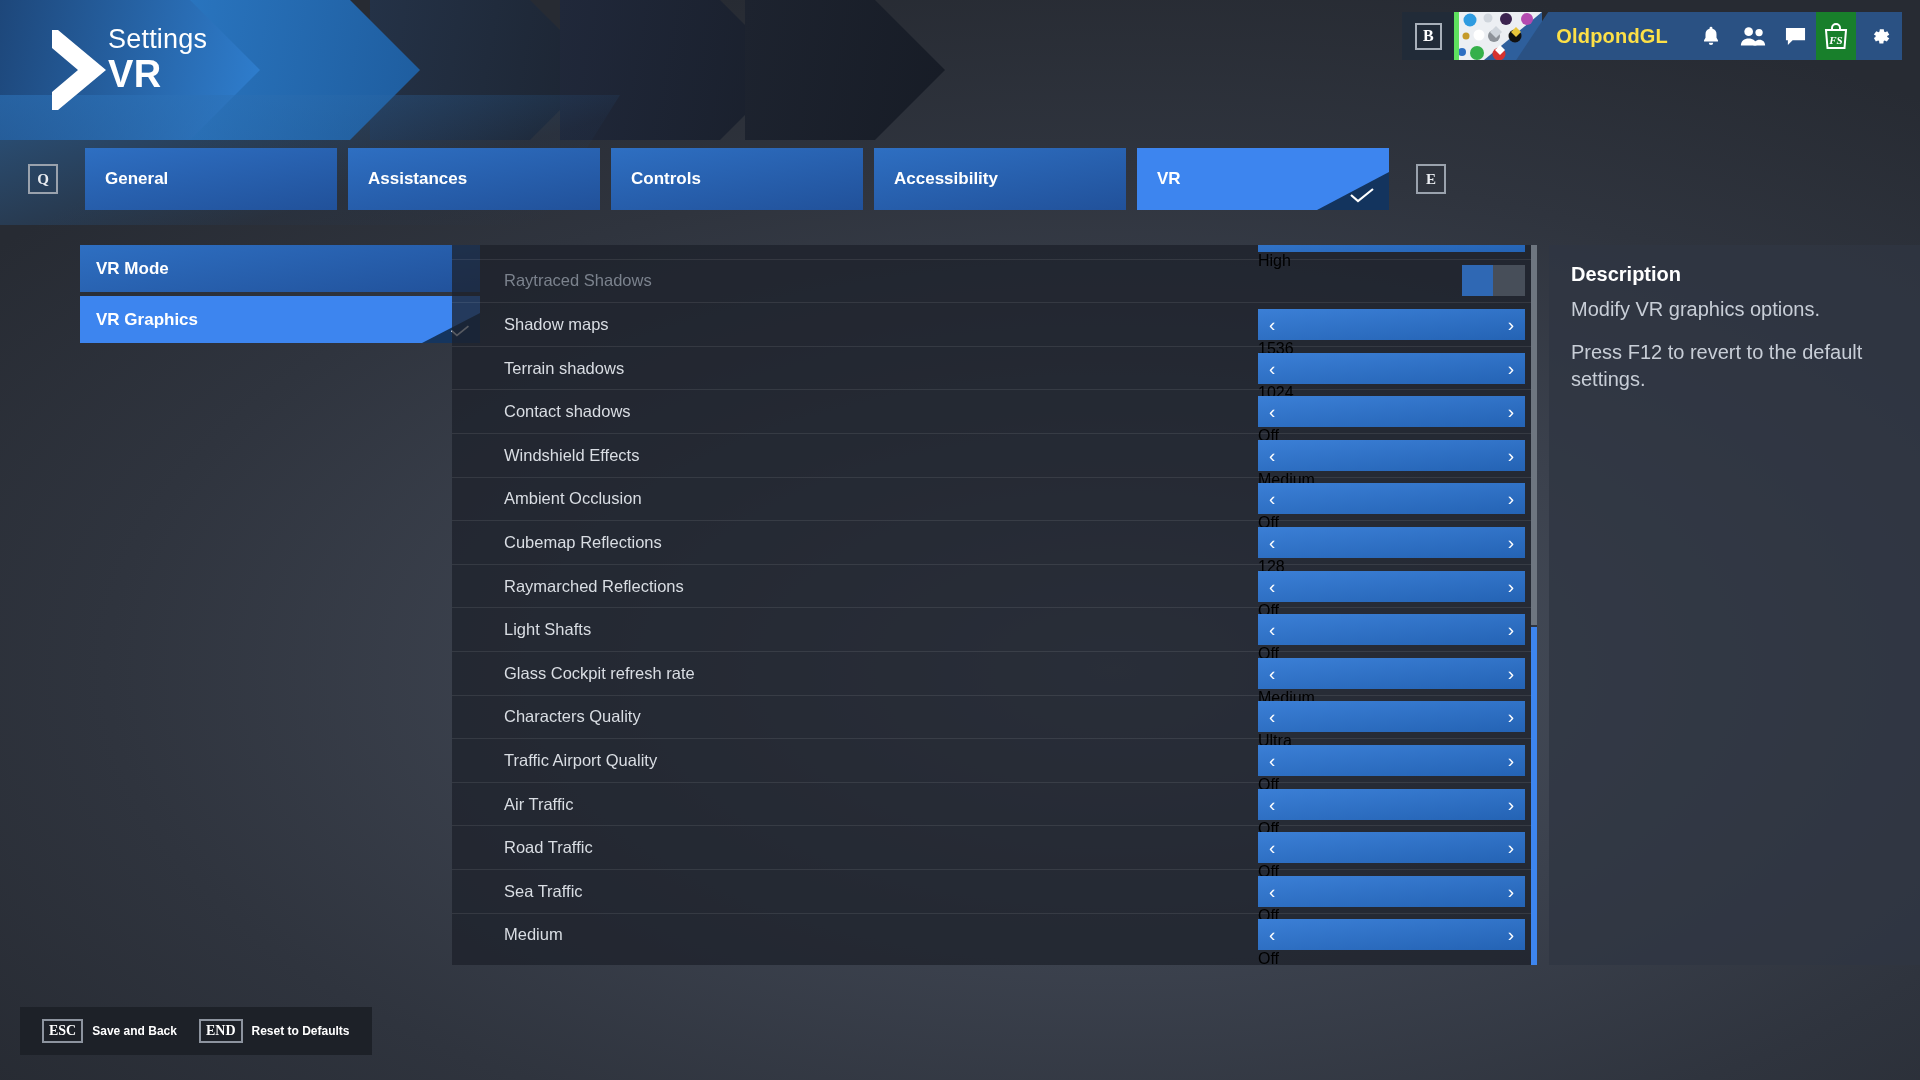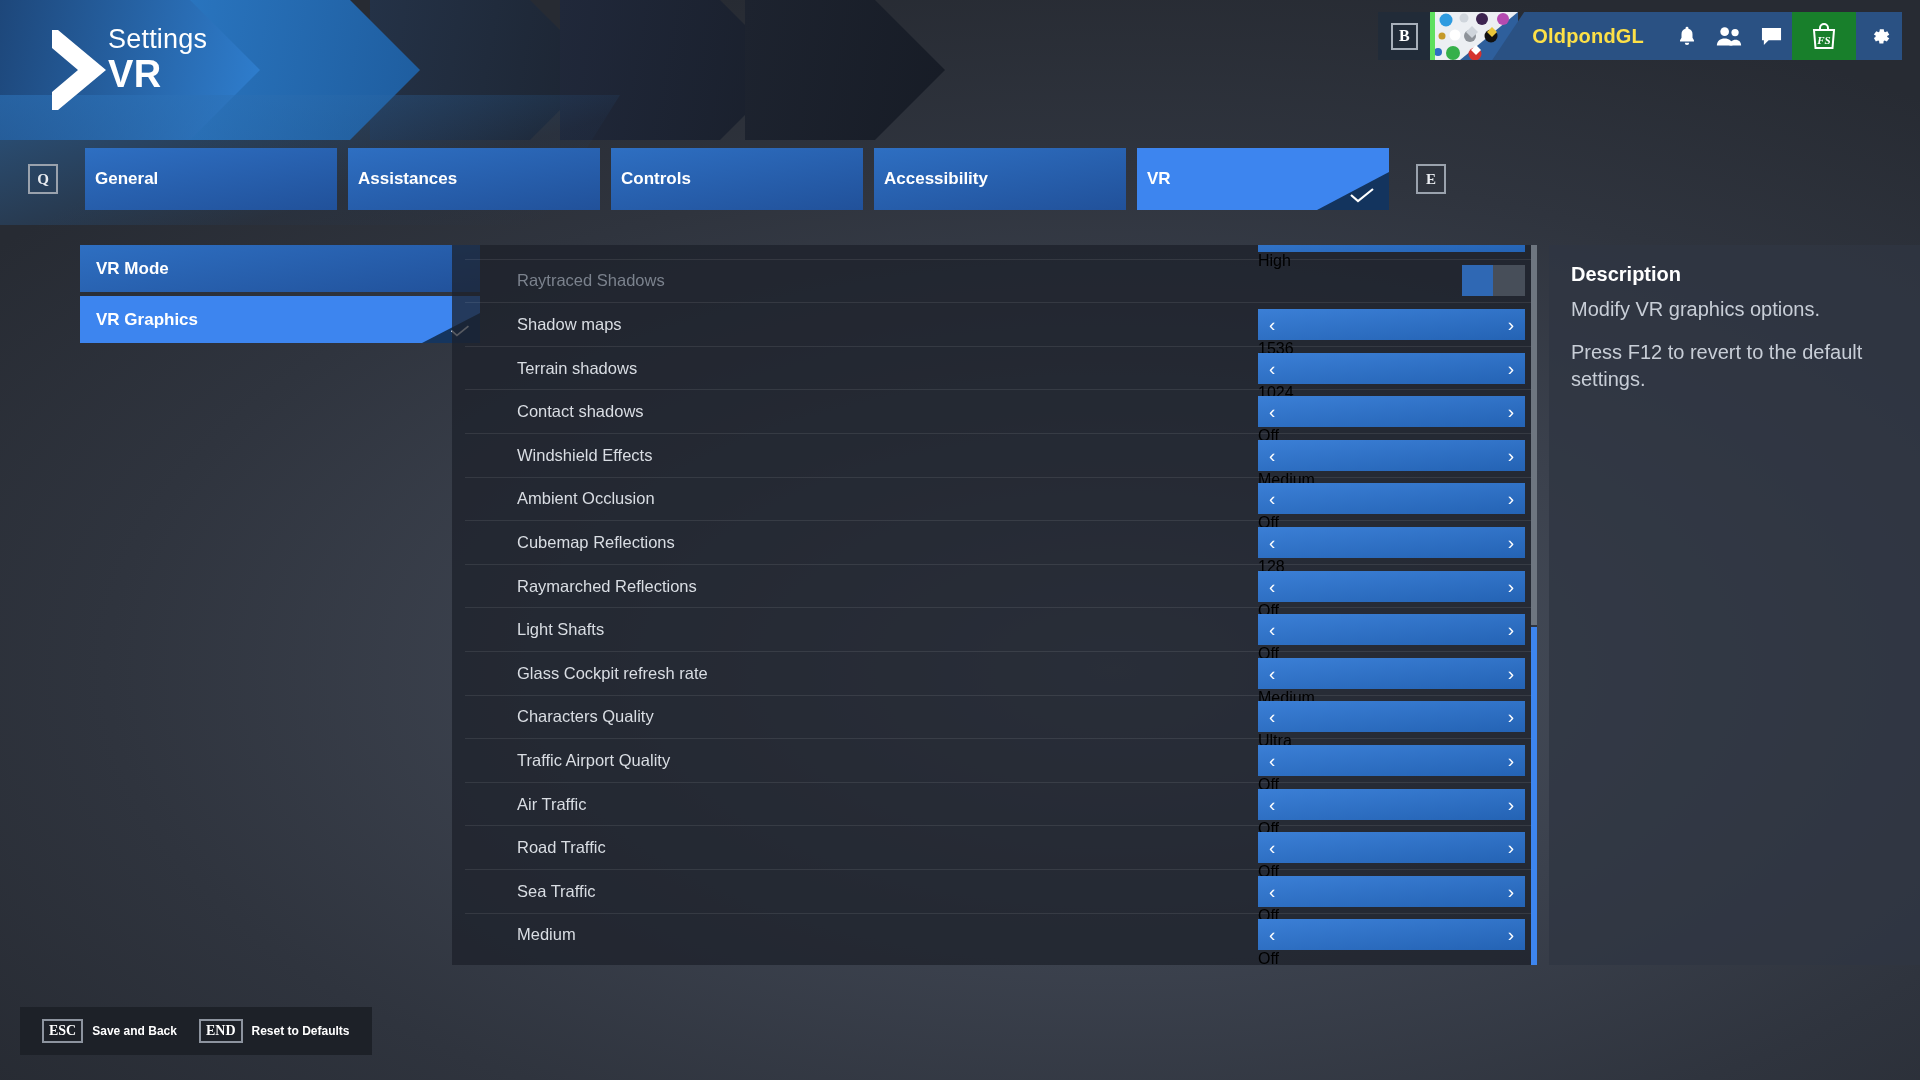--- a/index.html
+++ b/index.html
@@ -66,40 +66,40 @@
     background: #2a5183; display: flex; align-items: center;
     padding: 0 22px 0 40px; position: relative; margin-left: -26px;
     clip-path: polygon(32px 0, 100% 0, 100% 100%, 0 100%);
   }
   .acct-name { color: #fde047; font-size: 20px; font-weight: 700; letter-spacing: .2px; white-space: nowrap;}
   .icon-strip { background: #2a5183; display: flex; align-items: center; }
   .hicon {
     width: 42px; height: 48px; display: flex; align-items: center; justify-content: center;
     cursor: pointer;
   }
-  .hicon.store { background: #187f2b; width: 64px; }
+  .hicon.store { background: #187f2b; width: 40px; }
   .hicon.gear { width: 46px; }
 
   
   .tabrow {
     position: absolute; left: 0; top: 148px; width: 1920px; height: 62px;
     display: flex; align-items: center; z-index: 15;
   }
   .keycap {
     width: 30px; height: 30px; border: 2px solid #9aa2ad;
     display: flex; align-items: center; justify-content: center;
     color: #e9ecf0; font-size: 15px; font-weight: 700;
     font-family: "Liberation Serif", serif;
     flex: none;
   }
   .tab {
     height: 62px; width: 252px; flex: none;
     background: linear-gradient(170deg, #2e6fc2 0%, #21519a 100%);
     color: #ffffff; font-size: 17px; font-weight: 600;
-    display: flex; align-items: center; padding-left: 10px;
+    display: flex; align-items: center; padding-left: 20px;
     position: relative; cursor: pointer;
   }
   .tab.active { background: #3d85ef; }
   .tab .tick-corner {
     position: absolute; right: 0; bottom: 0; width: 72px; height: 38px;
     clip-path: polygon(100% 0, 100% 100%, 0 100%);
     background: #13345e;
   }
   .tab .tick-mark { position: absolute; right: 14px; bottom: 6px; }
 
@@ -121,21 +121,21 @@
     clip-path: polygon(100% 0, 100% 100%, 0 100%);
     background: #15355e;
   }
   .side-item .tick-mark { position: absolute; right: 10px; bottom: 5px; }
 
   .list-panel {
     position: absolute; left: 372px; top: 0; width: 1085px; height: 720px;
     background: rgba(28,33,42,0.74);
     overflow: hidden;
   }
-  .list-inner { position: absolute; left: 0; top: -30px; width: 1085px; padding-left: 13px; }
+  .list-inner { position: absolute; left: 0; top: -30px; width: 1085px; }
   .srow {
     height: 43.6px; display: flex; align-items: center;
     border-top: 1px solid rgba(255,255,255,0.085);
     padding: 0 12px 0 52px;
   }
   .srow:first-child { border-top: none; }
   .srow .label { color: #d9dde3; font-size: 16.5px; flex: 1; white-space: nowrap; }
   .srow.disabled .label { color: #7b828d; }
 
   .spinner {

